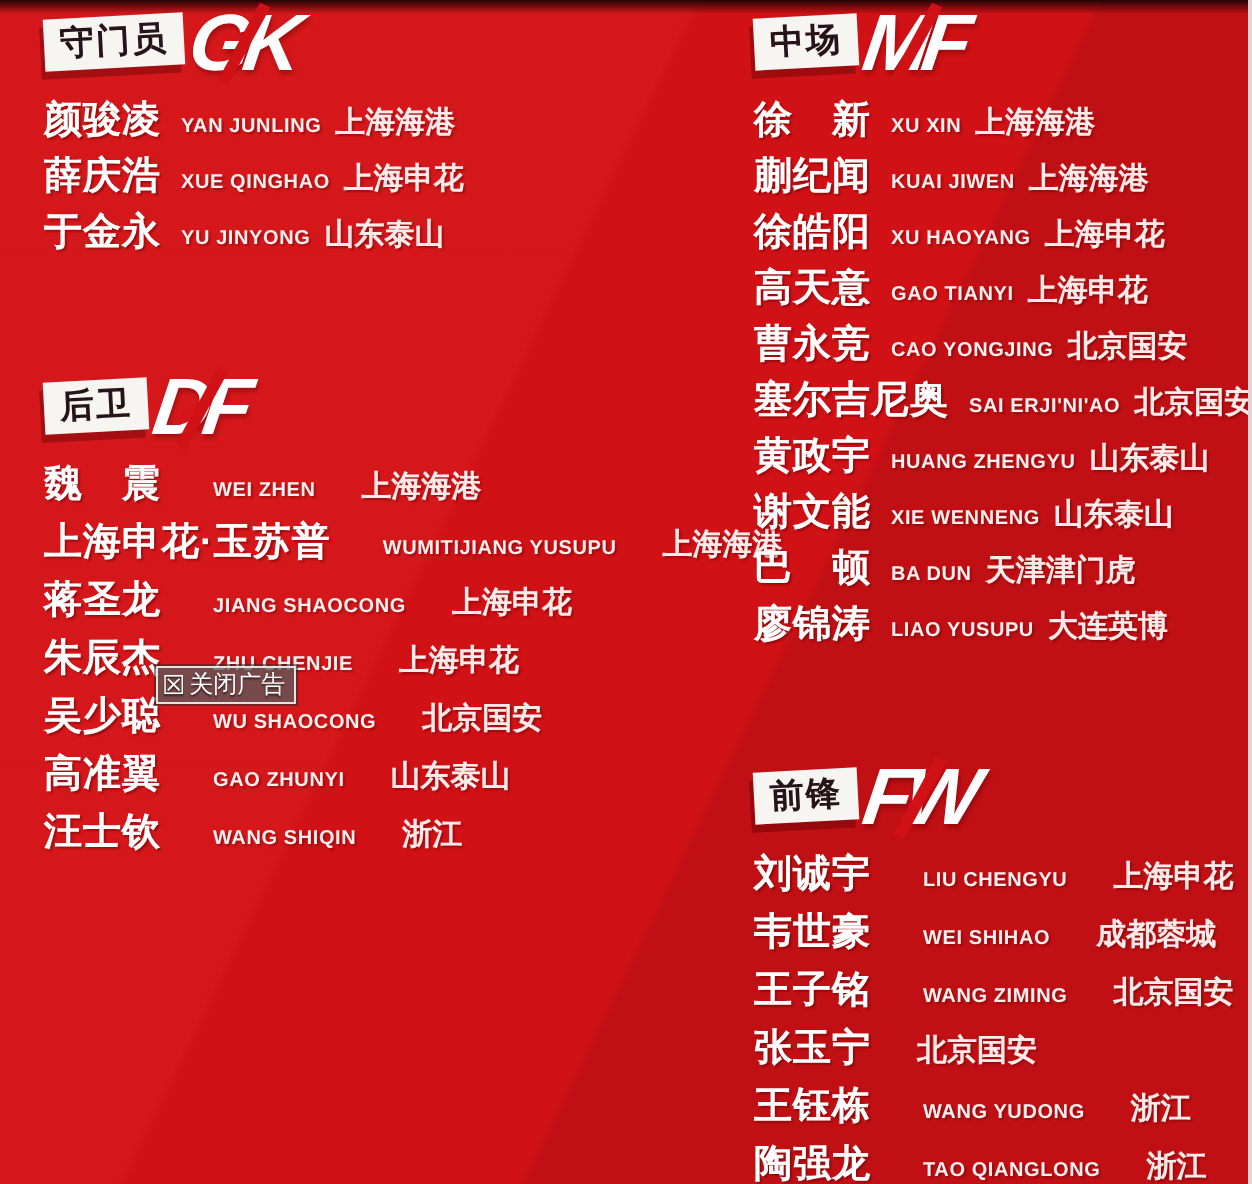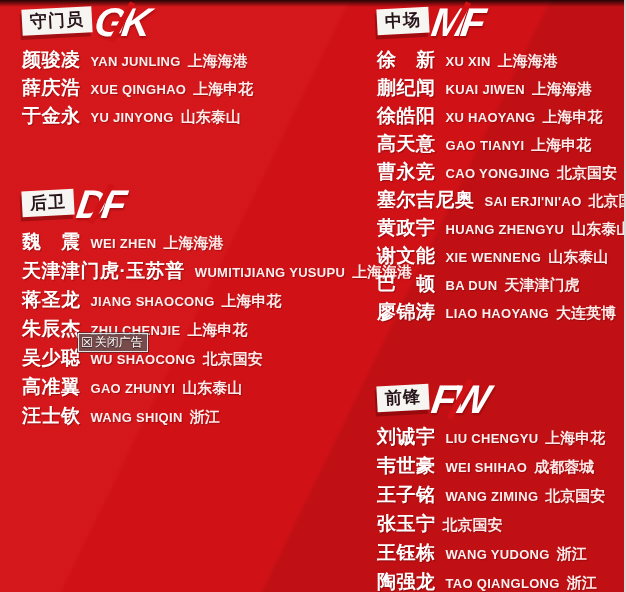--- a/index.html
+++ b/index.html
@@ -56,28 +56,28 @@
   .hdr-big::after{
     content:'';
     position:absolute;left:46%;top:-2px;
     width:6px;height:42px;
     background:var(--bg);
     transform:rotate(22deg);
   }
 
   .row{display:flex;align-items:baseline;white-space:nowrap;}
   .sec-gk .row,.sec-mf .row{height:28px;}
-  .sec-df .row,.sec-fw .row{height:29px;}
+  .sec-df .row,.sec-fw .row{height:29px;gap:16px;}
   .p-name{
     color:#fff;font-size:19px;font-weight:700;
     letter-spacing:0.5px;
     text-shadow:1px 1px 1px rgba(90,0,0,0.45);
   }
   .p-pinyin{
-    color:#ffefef;font-size:13px;font-weight:700;
+    color:#ffefef;font-size:10px;font-weight:700;
     margin-left:10px;letter-spacing:0.3px;
     text-shadow:1px 1px 1px rgba(90,0,0,0.40);
   }
   .p-club{
     color:#ffeaea;font-size:15px;font-weight:700;
     margin-left:7px;
     text-shadow:1px 1px 1px rgba(90,0,0,0.40);
   }
 
   .ad-close{
@@ -128,21 +128,21 @@
     <div class="hdr">
       <span class="hdr-tag">后卫</span>
       <span class="hdr-big">DF</span>
     </div>
     <div class="row">
       <span class="p-name">魏　震</span>
       <span class="p-pinyin">WEI ZHEN</span>
       <span class="p-club">上海海港</span>
     </div>
     <div class="row">
-      <span class="p-name">天津津门虎·玉苏普</span>
+      <span class="p-name">上海申花·玉苏普</span>
       <span class="p-pinyin">WUMITIJIANG YUSUPU</span>
       <span class="p-club">上海海港</span>
     </div>
     <div class="row">
       <span class="p-name">蒋圣龙</span>
       <span class="p-pinyin">JIANG SHAOCONG</span>
       <span class="p-club">上海申花</span>
     </div>
     <div class="row">
       <span class="p-name">朱辰杰</span>
@@ -211,21 +211,21 @@
       <span class="p-pinyin">XIE WENNENG</span>
       <span class="p-club">山东泰山</span>
     </div>
     <div class="row">
       <span class="p-name">巴　顿</span>
       <span class="p-pinyin">BA DUN</span>
       <span class="p-club">天津津门虎</span>
     </div>
     <div class="row">
       <span class="p-name">廖锦涛</span>
-      <span class="p-pinyin">LIAO HAOYANG</span>
+      <span class="p-pinyin">LIAO YUSUPU</span>
       <span class="p-club">大连英博</span>
     </div>
   </div>
 
   <div class="sec sec-fw">
     <div class="hdr">
       <span class="hdr-tag">前锋</span>
       <span class="hdr-big">FW</span>
     </div>
     <div class="row">

